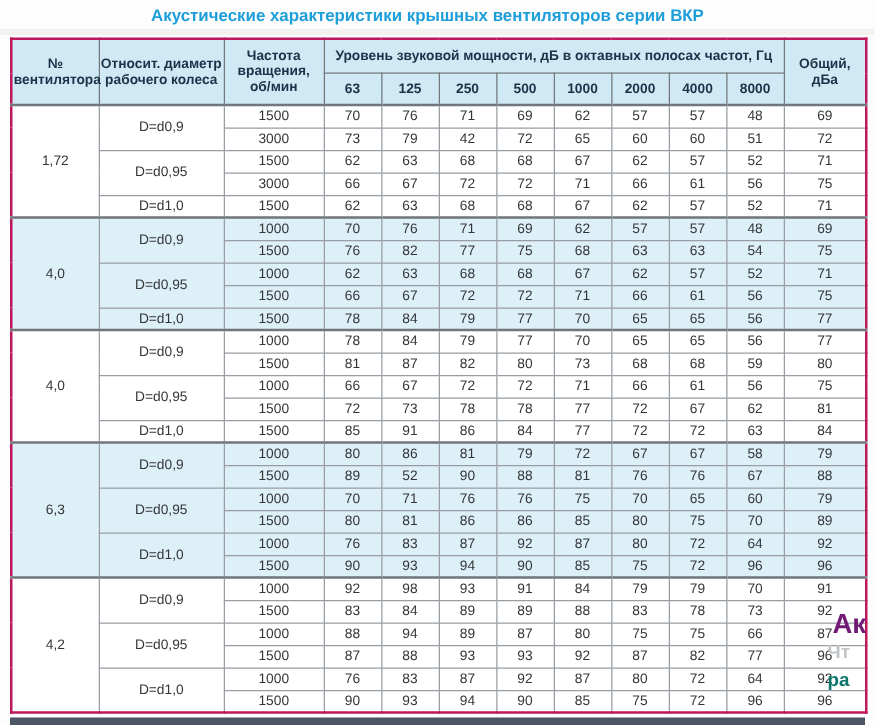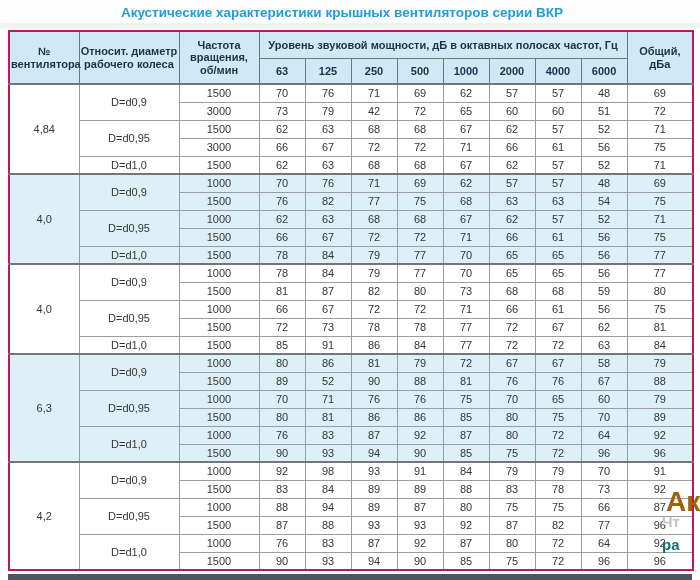--- a/index.html
+++ b/index.html
@@ -65,21 +65,21 @@
     width: 684px; height: 6px;
     background: var(--bottom-bar, #4b5563);
   }
   .wm {
     position: absolute;
     color: #b9bdc0;
     font-weight: bold;
     pointer-events: none;
     white-space: nowrap;
   }
-  .wm-1 { top: 486px; left: 666px; font-size: 28px; color: #a16207; }
+  .wm-1 { top: 486px; left: 666px; font-size: 22px; color: #701a75; }
   .wm-2 { top: 513px; left: 662px; font-size: 15px; color: #c2c5c8; }
   .wm-3 { top: 536px; left: 662px; font-size: 15px; color: #0f766e; }
 </style>
 </head>
 <body>
 
 <div class="top-band"></div>
 
 <h1 class="title">Акустические характеристики крышных вентиляторов серии ВКР</h1>
 
@@ -107,26 +107,26 @@
       <th rowspan="2">Общий, дБа</th>
     </tr>
     <tr class="hdr2" id="freq-row">
         <th>63</th>
         <th>125</th>
         <th>250</th>
         <th>500</th>
         <th>1000</th>
         <th>2000</th>
         <th>4000</th>
-        <th>6000</th>
+        <th>8000</th>
       </tr>
   </thead>
   <tbody id="table-body">
       <tr class="group-start">
-        <td class="fan-cell" rowspan="5">4,84</td>
+        <td class="fan-cell" rowspan="5">1,72</td>
         <td class="diam-cell" rowspan="2">D=d0,9</td>
         <td class="speed-cell">1500</td>
         <td>70</td>
         <td>76</td>
         <td>71</td>
         <td>69</td>
         <td>62</td>
         <td>57</td>
         <td>57</td>
         <td>48</td>

